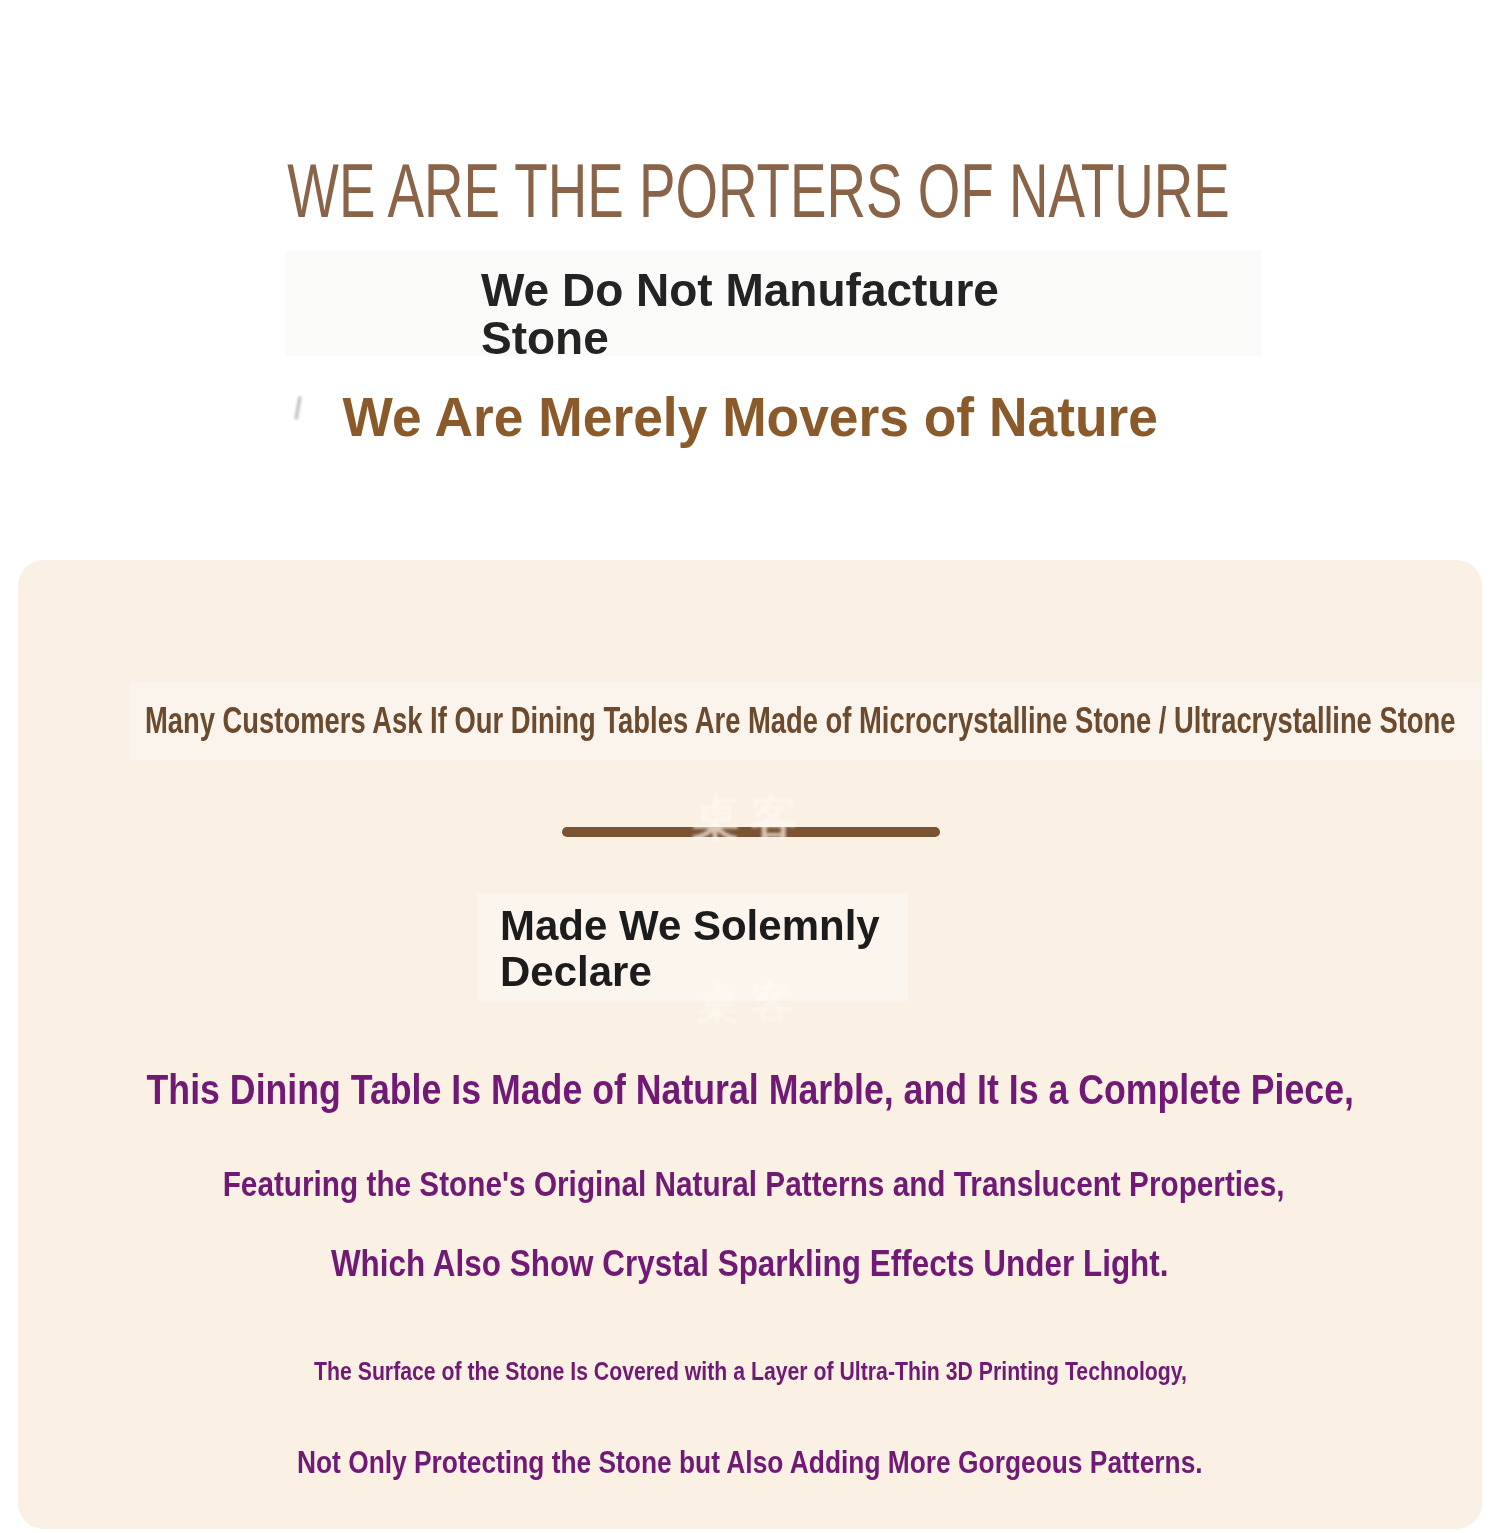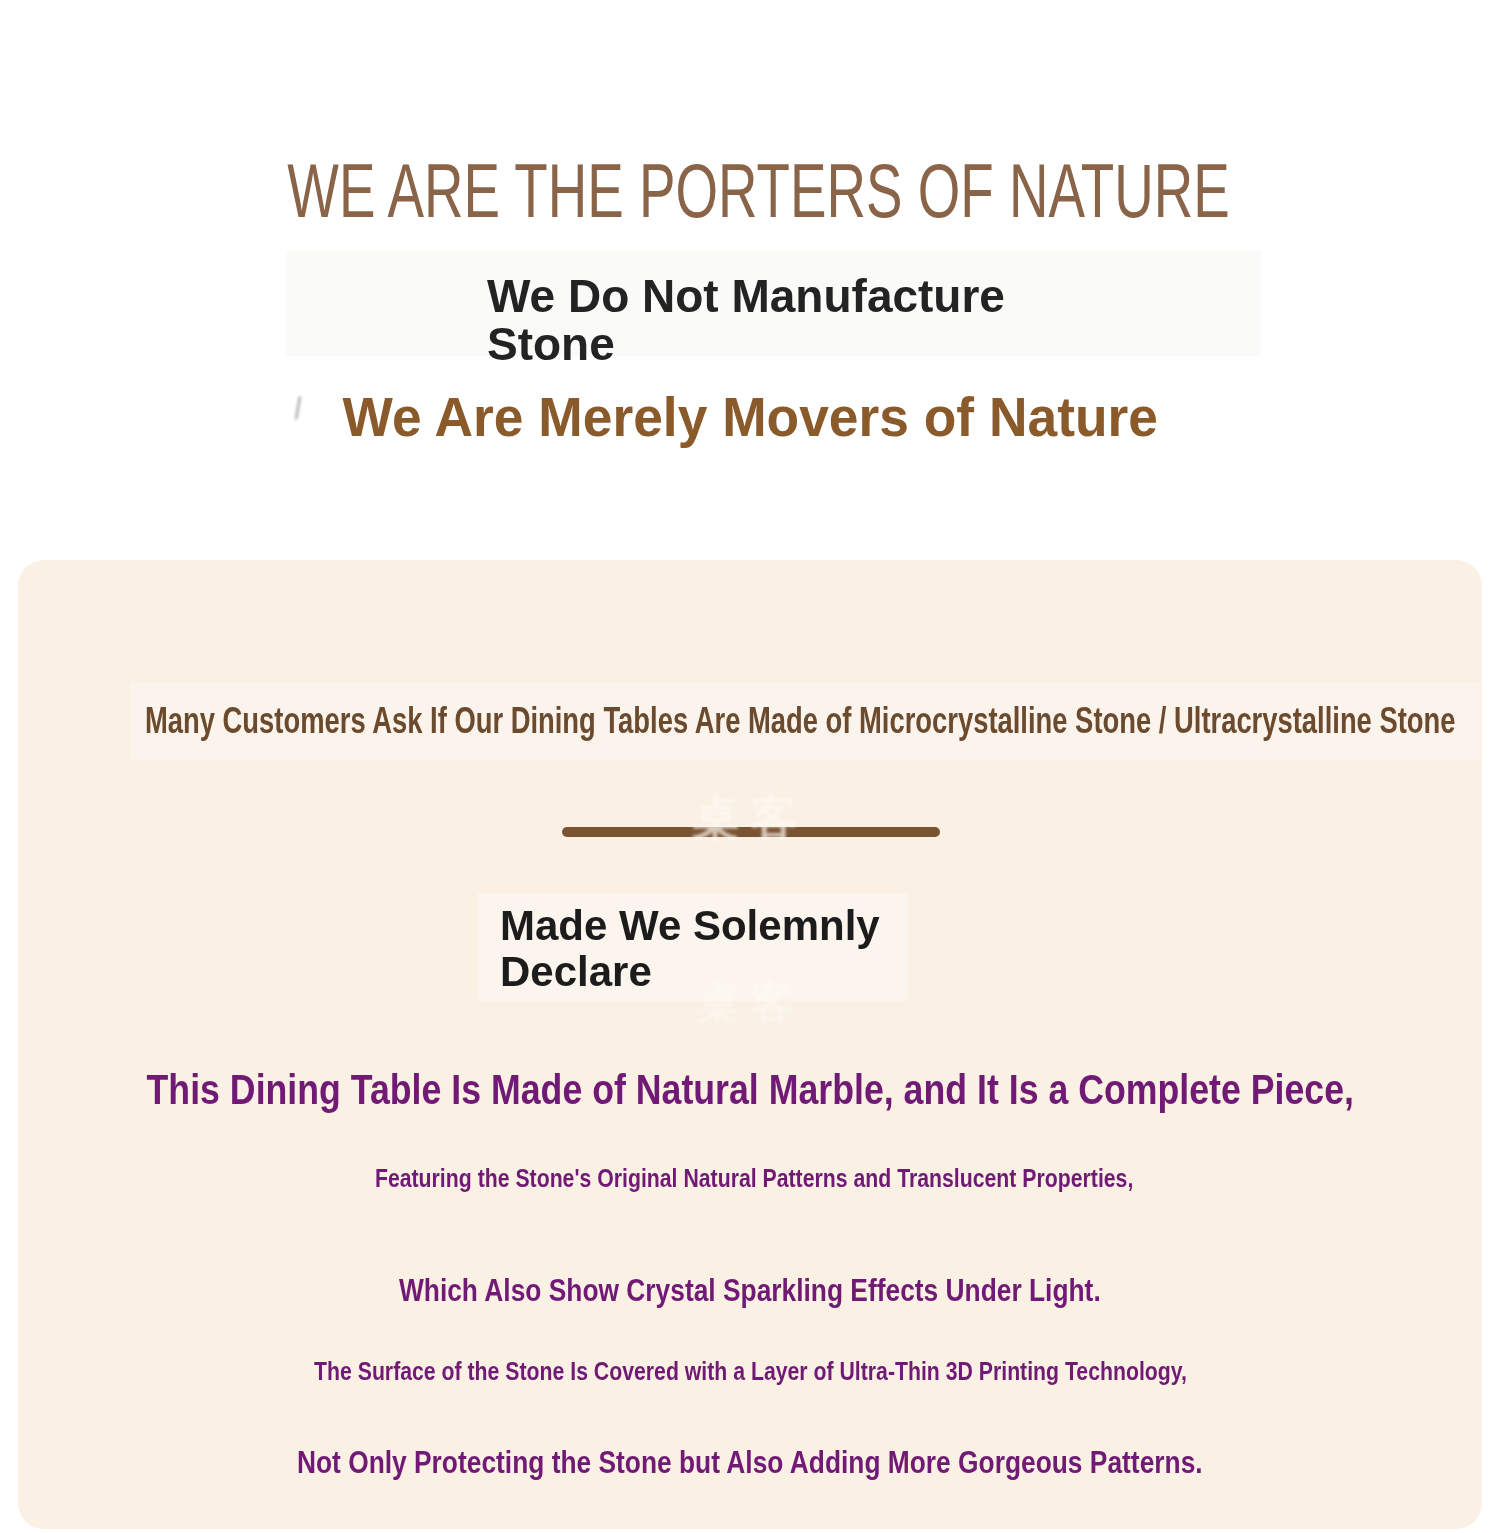--- a/index.html
+++ b/index.html
@@ -133,32 +133,32 @@
     font-weight:700;
     color:#701a75;
   }
   .statement .squeeze{
     display:inline-block;
     transform:scaleX(0.85);
     transform-origin:center;
     white-space:nowrap;
   }
   .st-0{top:1066px;font-size:42px;}
-  .st-1{top:1164px;font-size:25px;padding-left:8px;}
-  .st-2{top:1273px;font-size:31px;}
+  .st-1{top:1164px;font-size:35px;padding-left:8px;}
+  .st-2{top:1243px;font-size:37px;}
   .st-3{top:1357px;font-size:25px;}
   .st-4{top:1445px;font-size:31px;}
 </style>
 </head>
 <body>
 
 <h1 class="abs main-title"><span class="squeeze">WE ARE THE PORTERS OF NATURE</span></h1>
 
 <div class="abs subtitle-black-bg"></div>
-<h2 class="abs subtitle-black" style="margin:12px;">We Do Not Manufacture Stone</h2>
+<h2 class="abs subtitle-black" style="margin:6px;">We Do Not Manufacture Stone</h2>
 
 <div class="abs artifact-mark"></div>
 <h2 class="abs subtitle-brown" style="margin:0;"><span class="squeeze">We Are Merely Movers of Nature</span></h2>
 
 <div class="abs panel"></div>
 
 <div class="abs question-bg"></div>
 <div class="abs question-line">Many Customers Ask If Our Dining Tables Are Made of Microcrystalline Stone / Ultracrystalline Stone</div>
 
 <div class="abs divider"></div>

